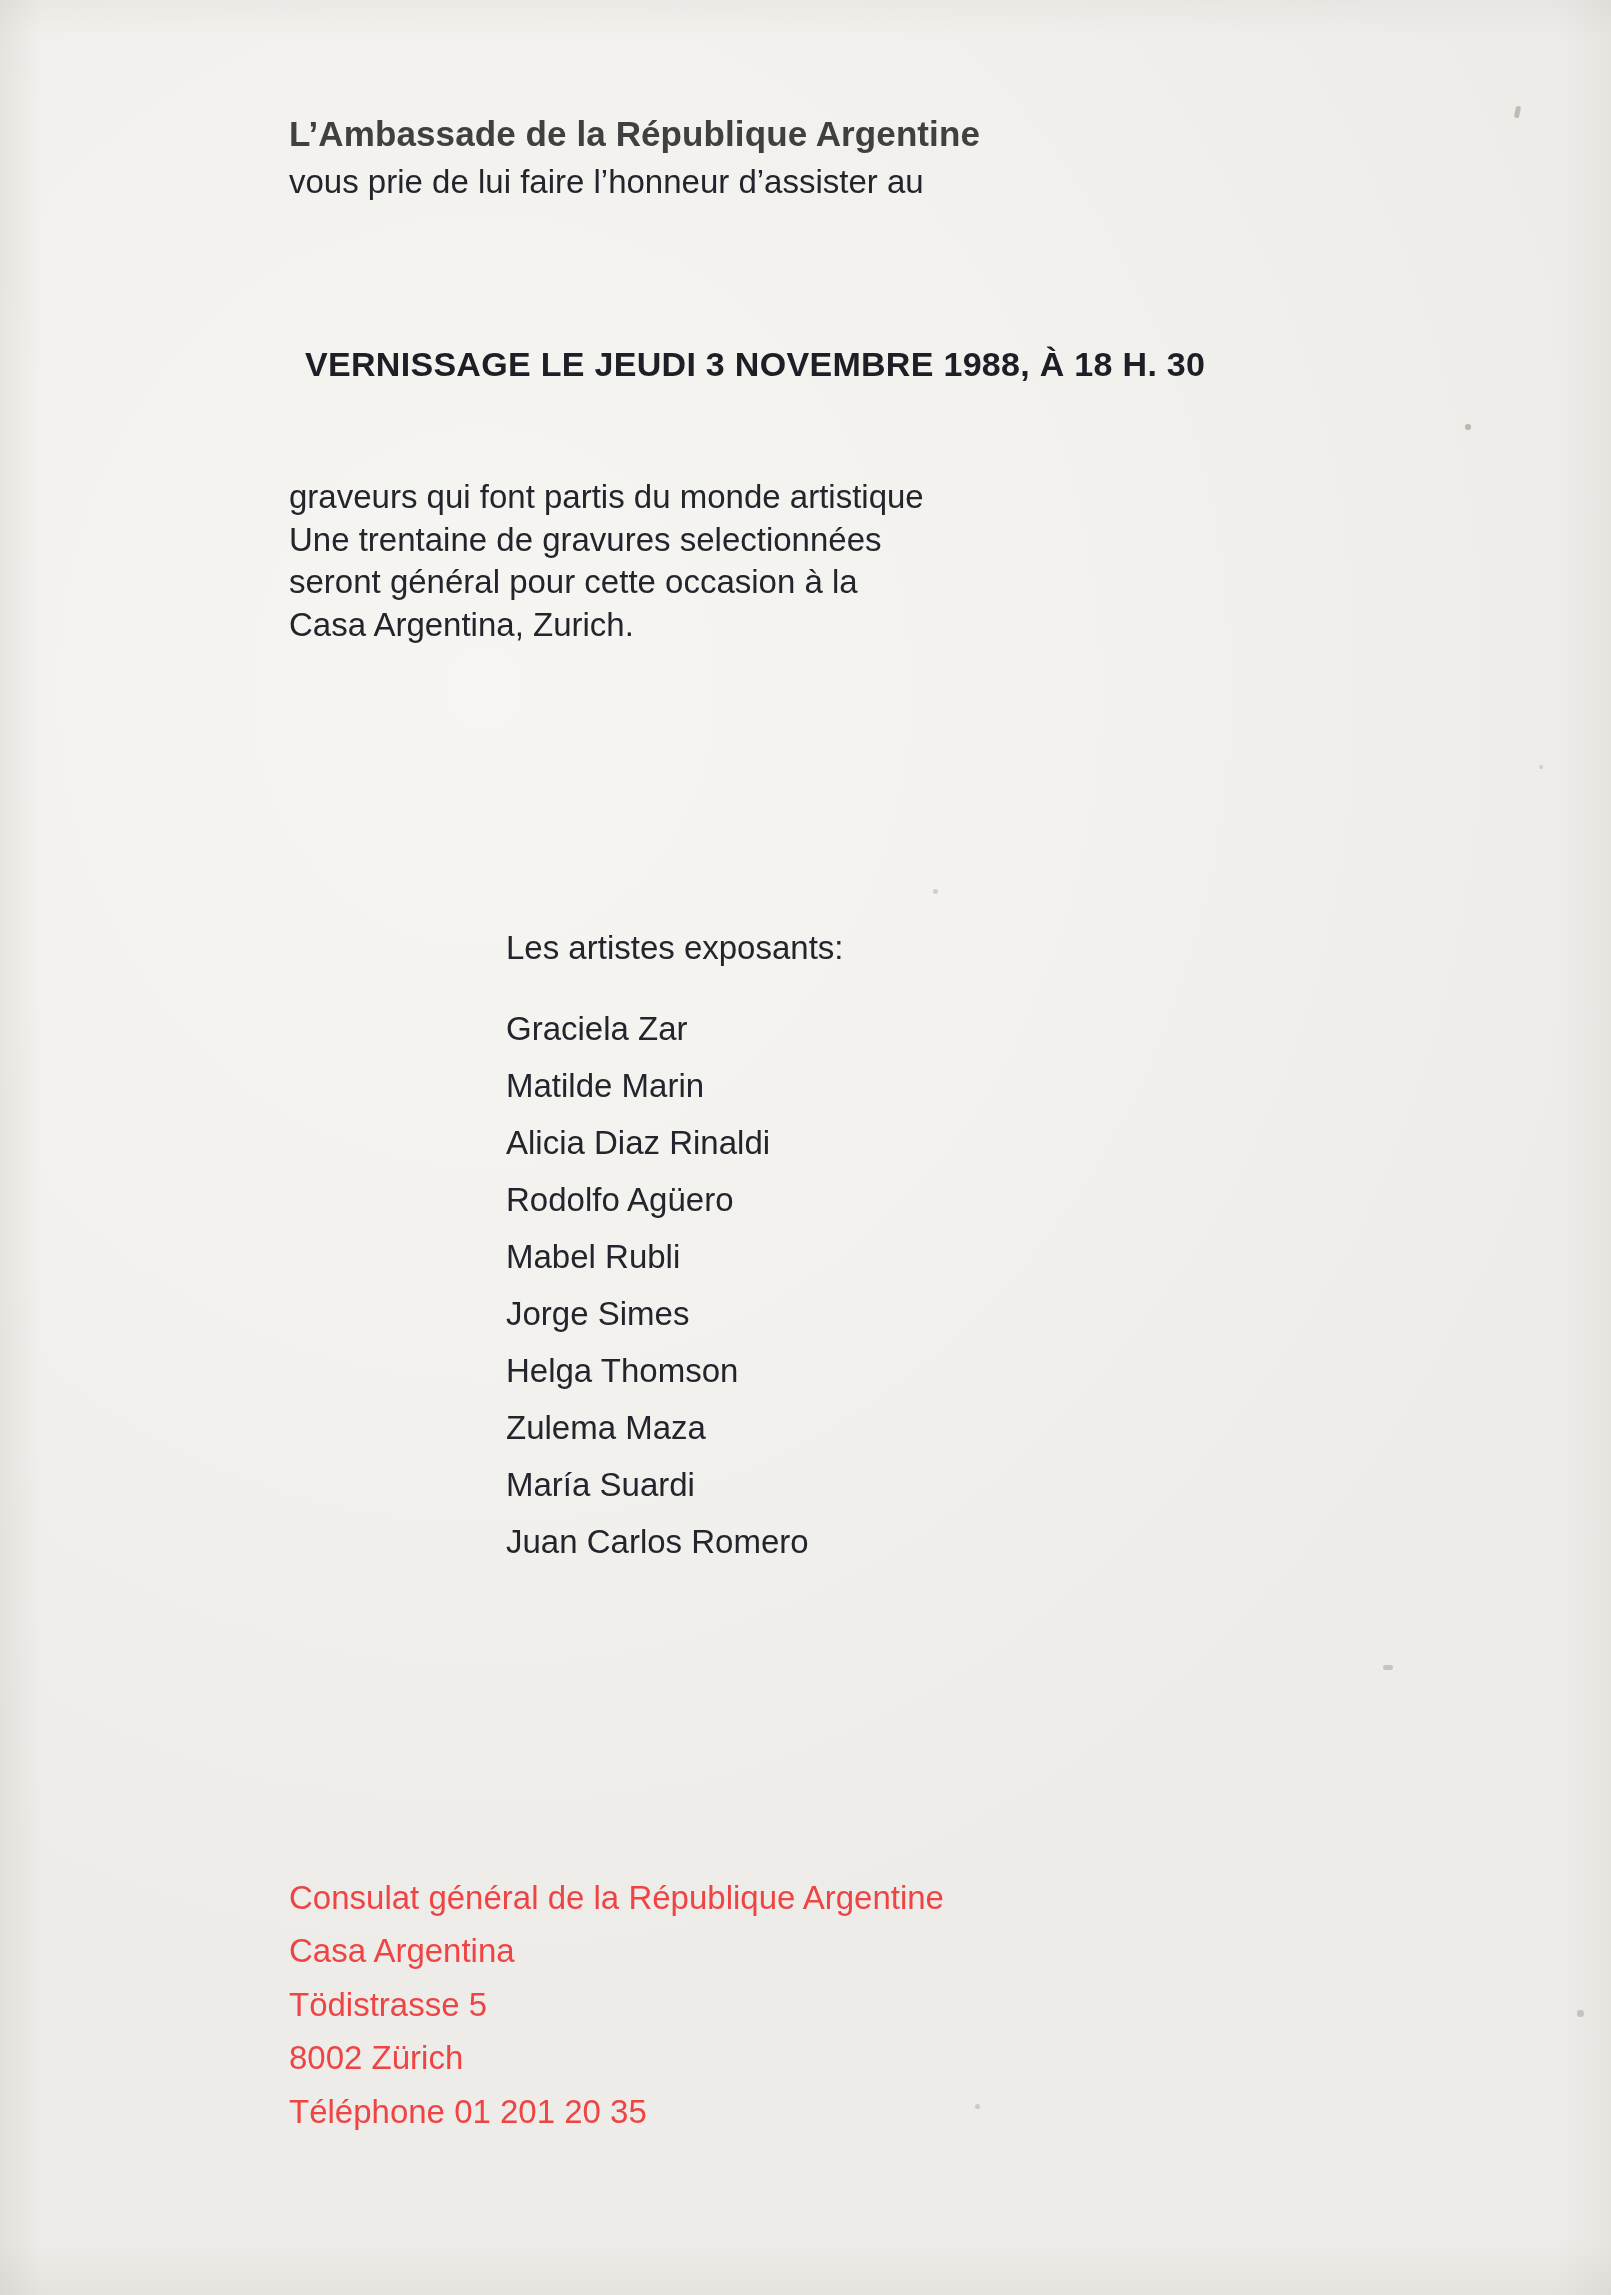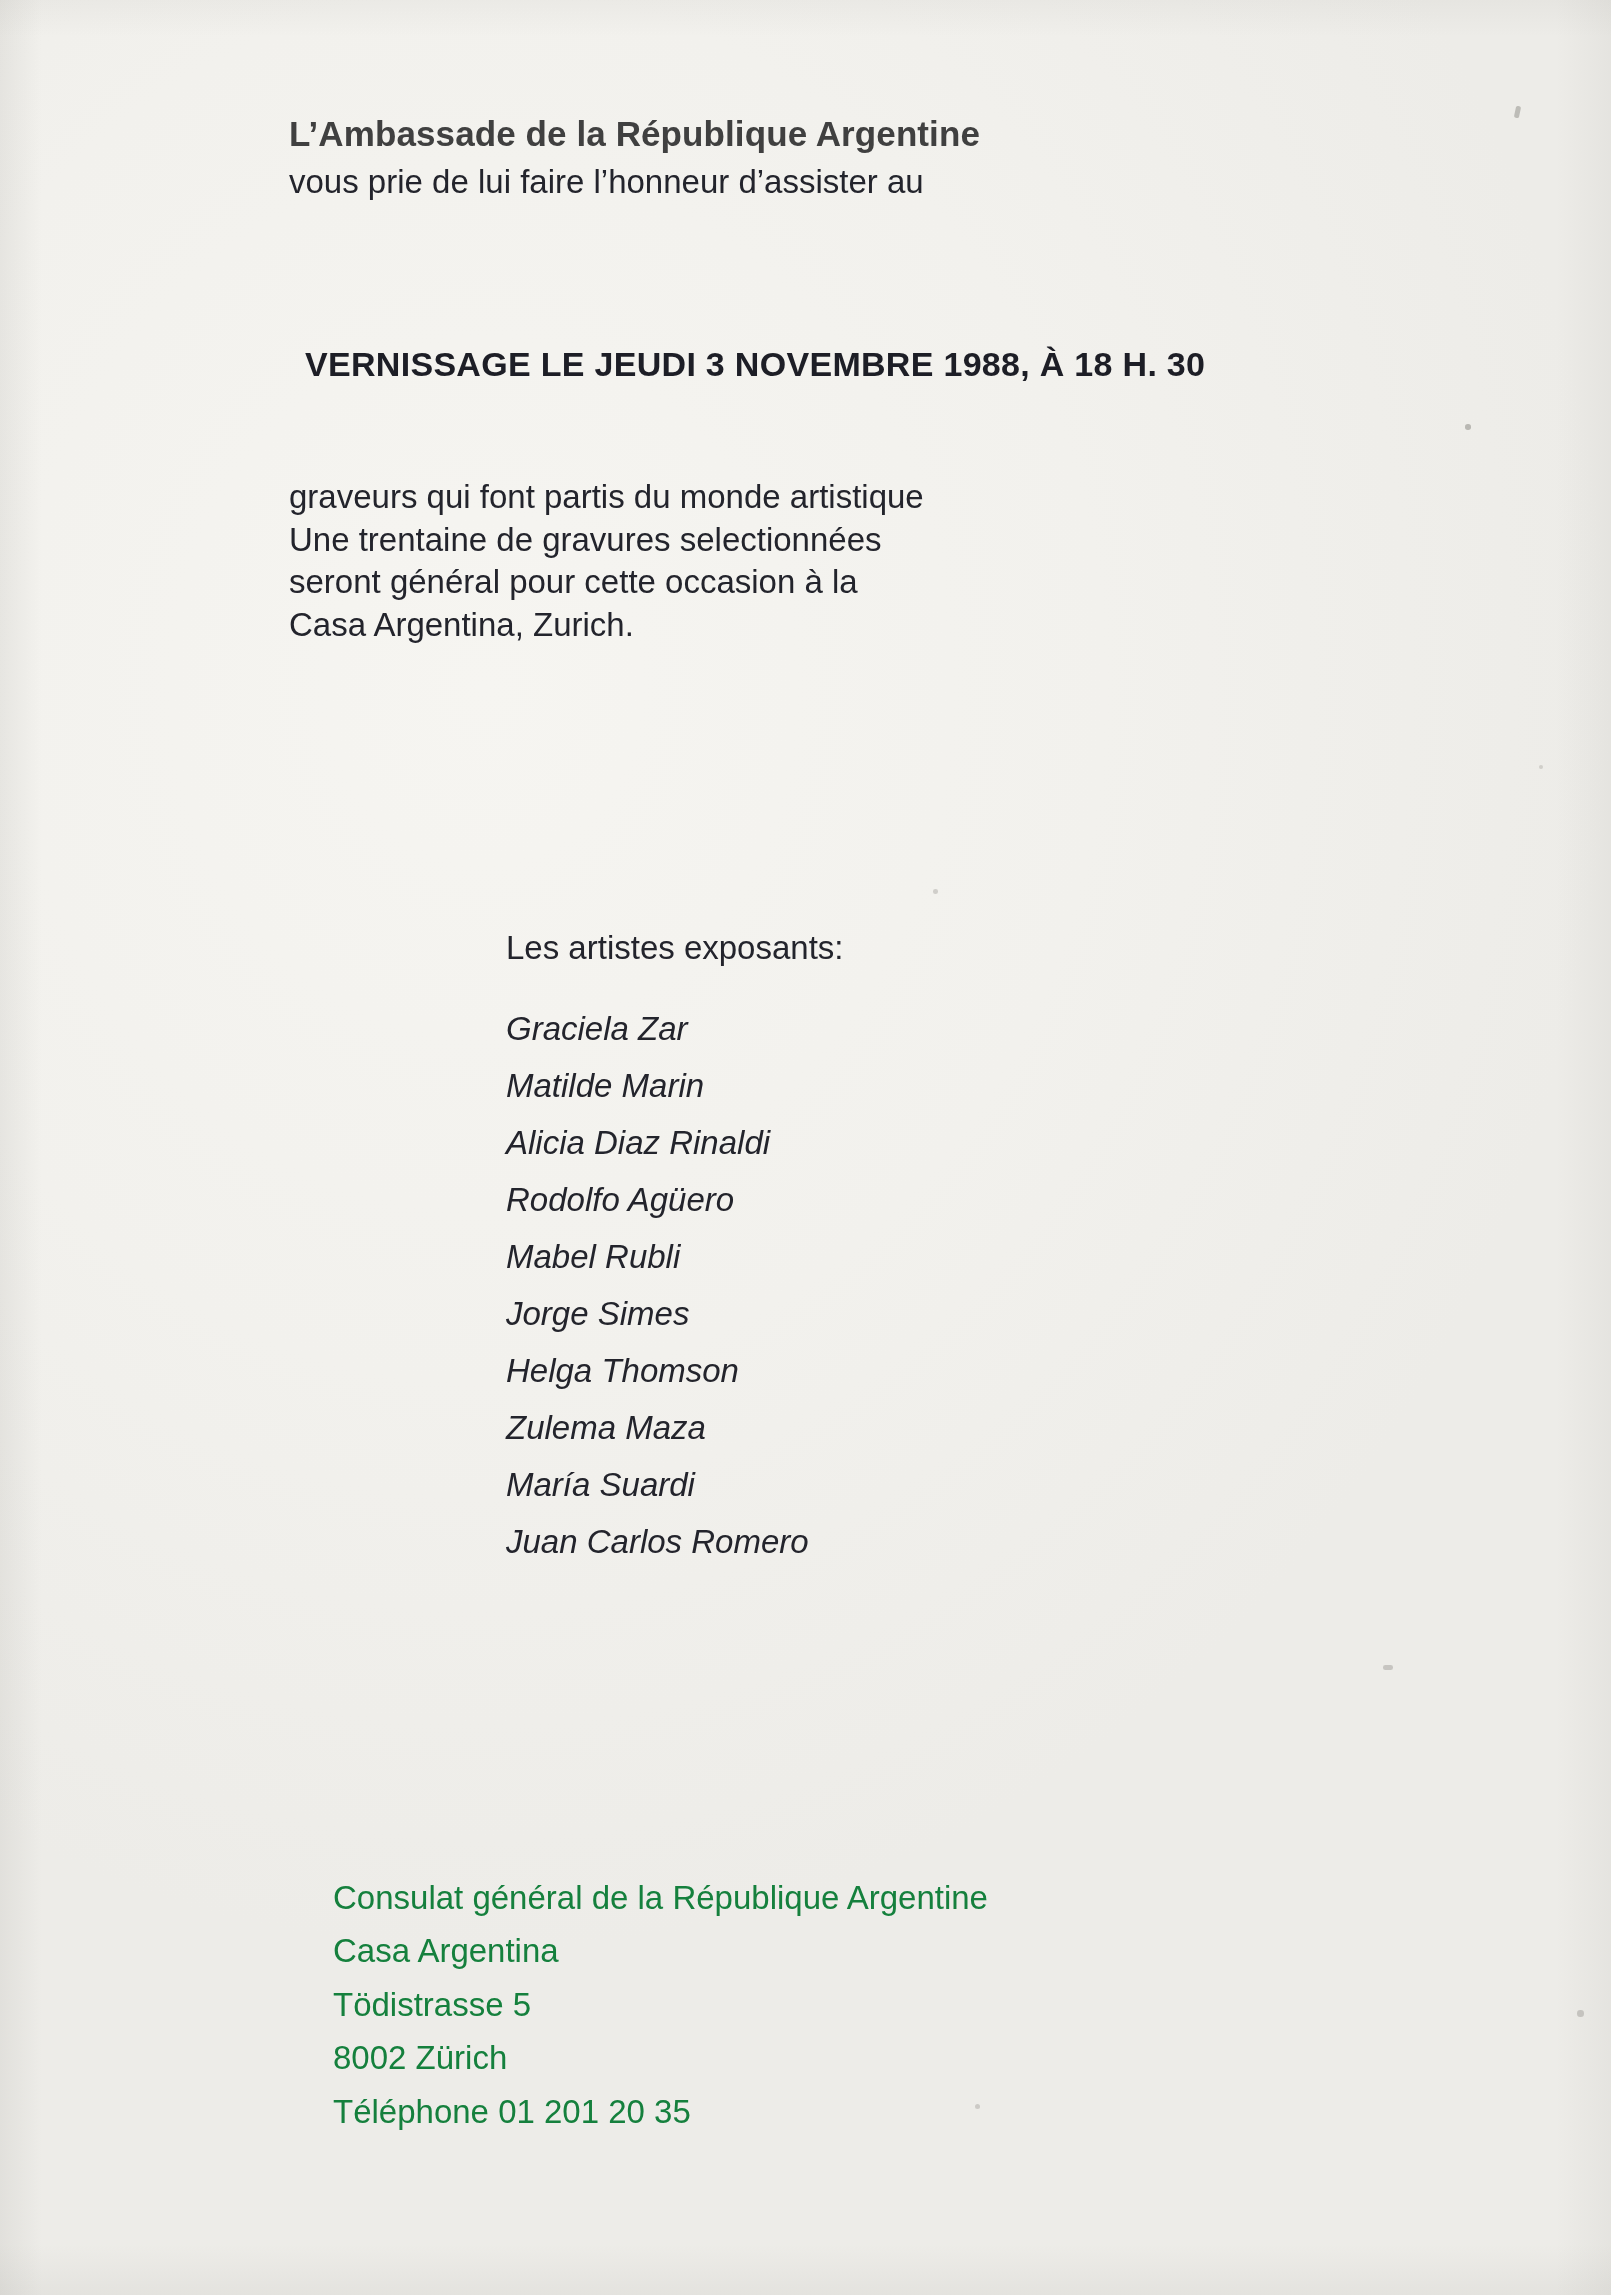--- a/index.html
+++ b/index.html
@@ -94,41 +94,39 @@
   .artists-title {
     font-size: 33px;
     line-height: 1.2;
     color: #23242c;
     margin-bottom: 32px;
   }
   .artists-list {
     list-style: none;
     margin: 0;
     padding: 0;
-    font-style: italic;
   }
   .artists-list li {
     font-size: 33px;
     line-height: 1.73;
     color: #23242c;
     white-space: nowrap;
   }
 
   .footer-block {
     position: absolute;
     left: 289px;
     top: 1871px;
     width: 1120px;
   }
   .footer-block div {
     font-size: 33px;
     line-height: 1.62;
-    color: #15803d;
+    color: #ef4444;
     white-space: nowrap;
-    margin-left: 44px;
   }
 
   
   .speck {
     position: absolute;
     background: #8e8c86;
     opacity: 0.55;
     border-radius: 50%;
     pointer-events: none;
   }

